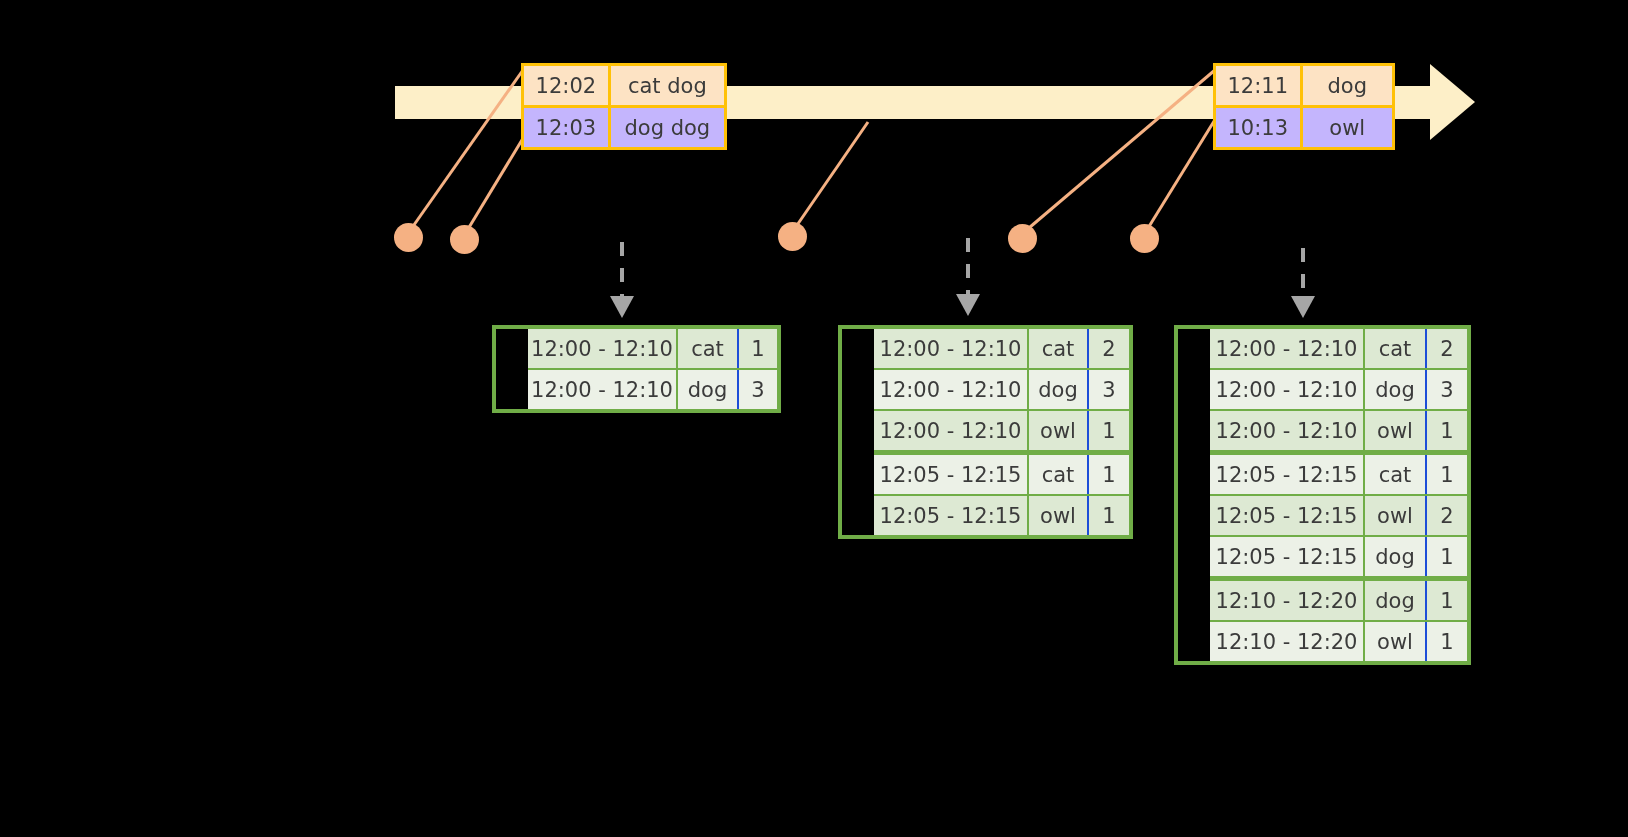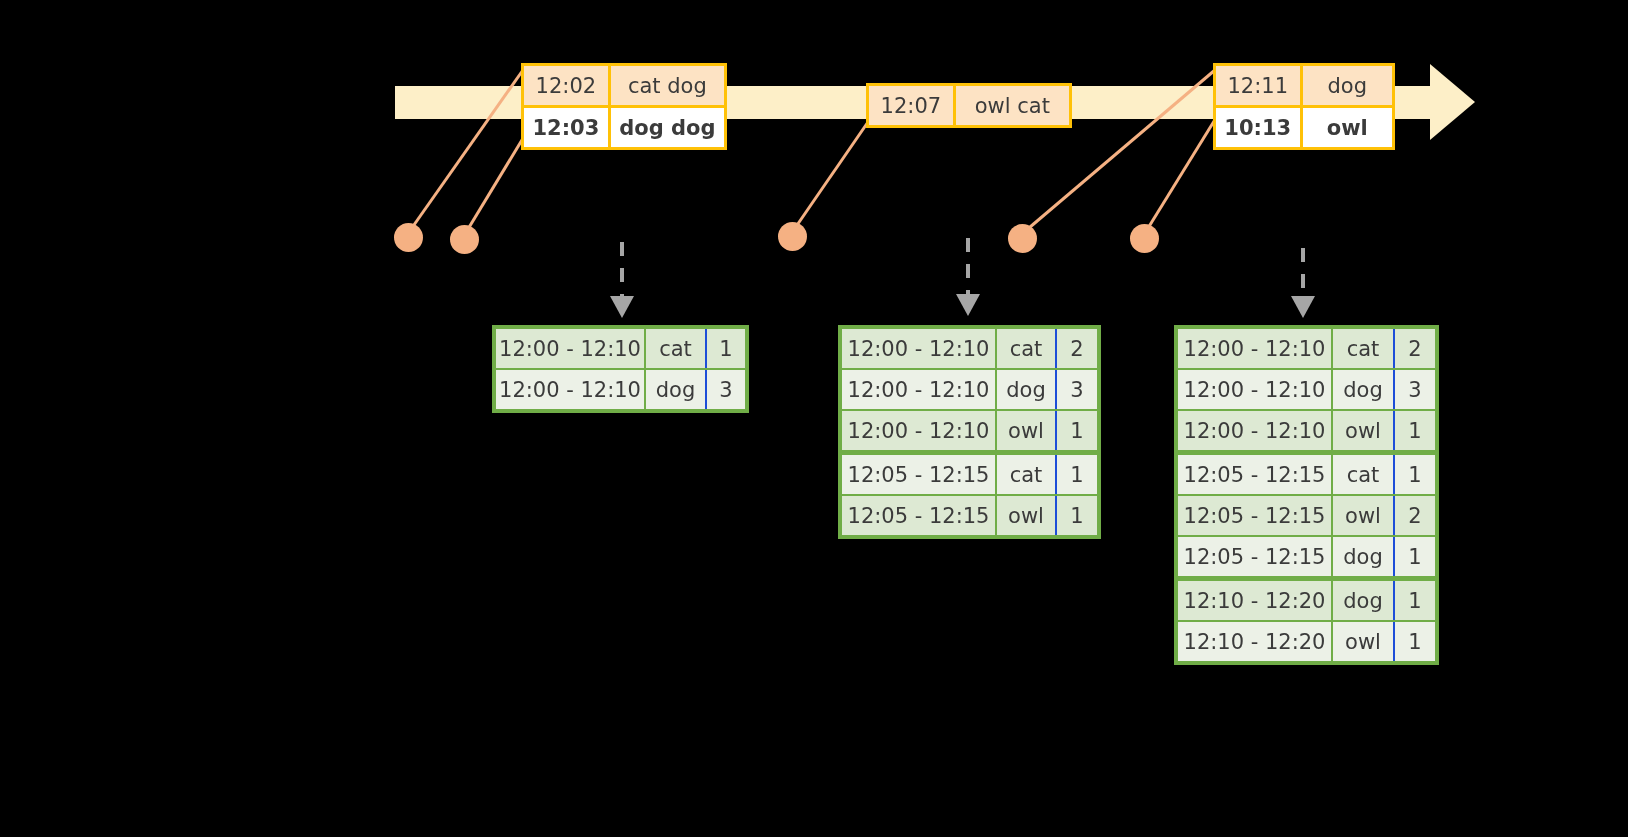--- a/index.html
+++ b/index.html
@@ -26,38 +26,38 @@
   .evt-row{display:flex;}
   .evt-row + .evt-row{border-top:3px solid #FFC107;}
   .evt-cell{
     box-sizing:border-box;
     display:flex;align-items:center;justify-content:center;
     color:#3b3b3b;font-size:21px;height:39px;
     white-space:nowrap;
   }
   .evt-time{width:88px;border-right:3px solid #FFC107;}
   .evt-row.shade .evt-cell{background:#FDE3C4;}
-  .evt-row.plain .evt-cell{background:#ffffff;font-weight:bold;}
+  .evt-row.plain .evt-cell{background:#c4b5fd;}
 
   #evt-g1{left:521px;top:63px;width:206px;}
   #evt-g1 .evt-val{width:115px;}
   #evt-g2{left:866px;top:83px;width:206px;}
   #evt-g2 .evt-val{width:115px;}
   #evt-g3{left:1213px;top:63px;width:182px;}
   #evt-g3 .evt-val{width:91px;}
 
   
   .dot{
     position:absolute;width:29px;height:29px;border-radius:50%;
     background:#F5B183;
   }
   #svg-connectors{position:absolute;left:0;top:0;width:1628px;height:837px;pointer-events:none;}
 
   
-  .res-table{position:absolute;border:4px solid #70AD47;box-sizing:border-box;}
+  .res-table{position:absolute;border:4px solid #70AD47;box-sizing:border-box;padding-left:32px;}
   .res-row{display:flex;}
   .res-row + .res-row{border-top:2px solid #70AD47;}
   .res-cell{
     box-sizing:border-box;
     display:flex;align-items:center;justify-content:center;
     color:#3b3b3b;font-size:21px;height:39px;white-space:nowrap;
   }
   .res-row.shade .res-cell{background:#DDE9D3;}
   .res-row.plain .res-cell{background:#ECF1E7;}
   .c-win{border-right:2px solid #70AD47;}
@@ -110,26 +110,20 @@
     <div class="evt-row shade">
       <div class="evt-cell evt-time">12:02</div>
       <div class="evt-cell evt-val">cat dog</div>
     </div>
     <div class="evt-row plain">
       <div class="evt-cell evt-time">12:03</div>
       <div class="evt-cell evt-val">dog dog</div>
     </div>
   </div>
 
-  <div class="evt-group" id="evt-g2">
-    <div class="evt-row shade">
-      <div class="evt-cell evt-time">12:07</div>
-      <div class="evt-cell evt-val">owl cat</div>
-    </div>
-  </div>
 
   <div class="evt-group" id="evt-g3">
     <div class="evt-row shade">
       <div class="evt-cell evt-time">12:11</div>
       <div class="evt-cell evt-val">dog</div>
     </div>
     <div class="evt-row plain">
       <div class="evt-cell evt-time">10:13</div>
       <div class="evt-cell evt-val">owl</div>
     </div>

